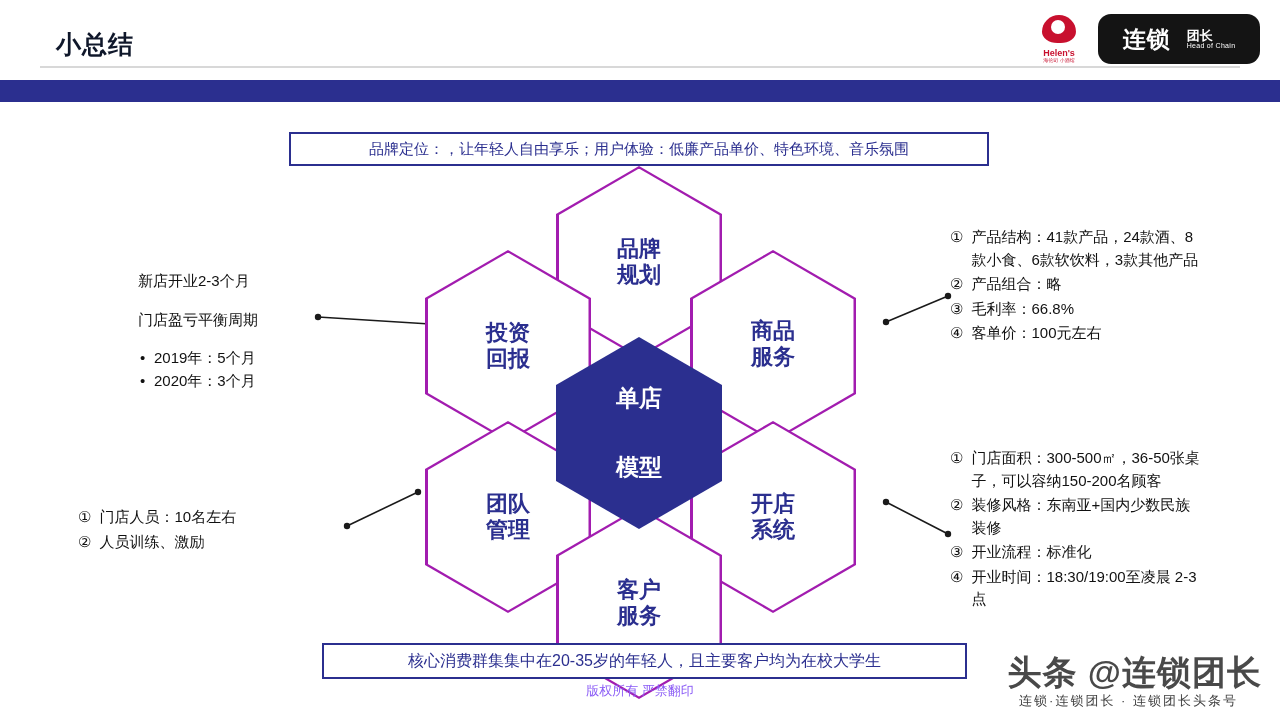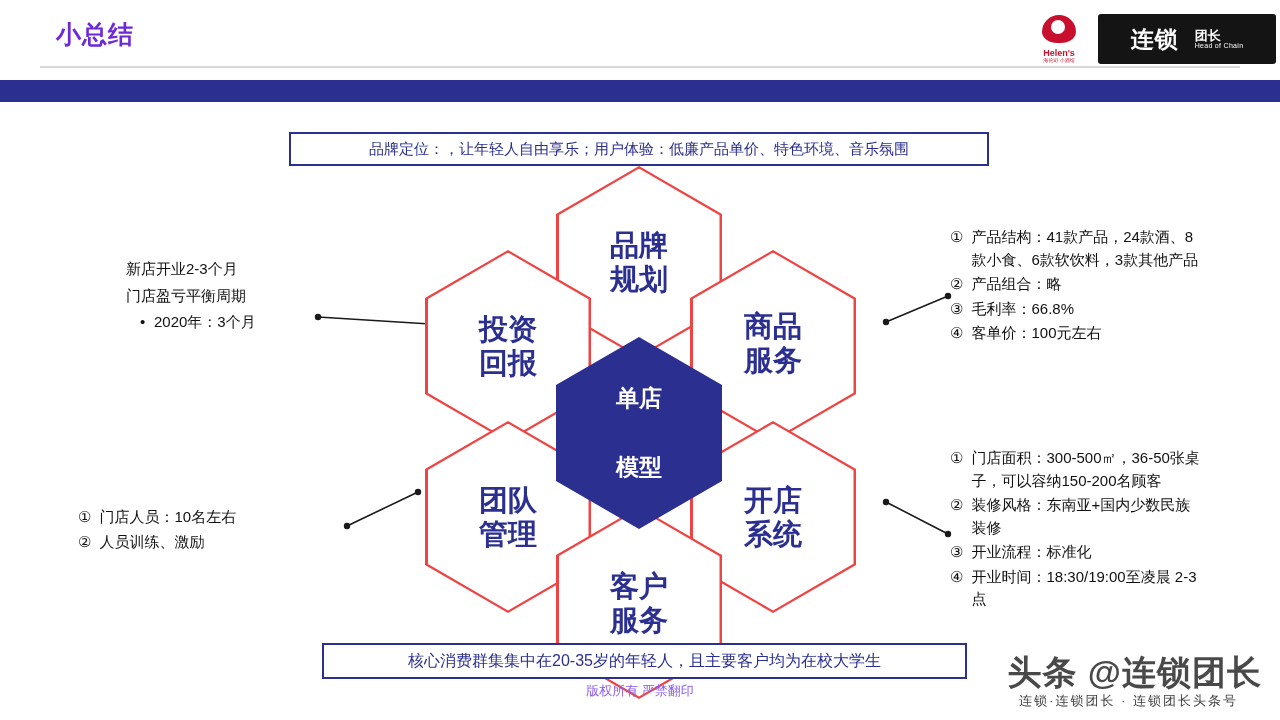--- a/index.html
+++ b/index.html
@@ -11,22 +11,22 @@
     color:#1a1a1a;
     position:relative;
   }
 
   
   #header {
     position:absolute; left:0; top:0; width:1280px; height:78px;
     background:#ffffff;
   }
   #header-title {
-    position:absolute; left:56px; top:18px;
-    font-size:25px; font-weight:bold; color:#6d28d9;
+    position:absolute; left:56px; top:28px;
+    font-size:25px; font-weight:bold; color:#0f172a;
     letter-spacing:1px;
   }
   #header-rule {
     position:absolute; left:40px; top:66px; width:1200px; height:2px;
     background:#d8d8d8;
   }
   #blue-band {
     position:absolute; left:0; top:80px; width:1280px; height:22px;
     background:#2b2f8f;
   }
@@ -43,22 +43,22 @@
   }
   #logo-helens .mark::after{
     content:""; position:absolute; left:9px; top:5px; width:14px; height:14px;
     background:#fff; border-radius:50%;
   }
   #logo-helens .wordmark {
     font-size:9px; color:#c8102e; font-weight:bold; margin-top:6px; line-height:1;
   }
   #logo-helens .sub { font-size:5px; color:#c8102e; line-height:1.1; }
   #logo-chain {
-    position:absolute; left:70px; top:4px; width:178px; height:50px;
-    background:#141414; border-radius:3px;
+    position:absolute; left:70px; top:4px; width:162px; height:50px;
+    background:#141414; border-radius:13px;
     display:flex; align-items:center; justify-content:center; gap:16px;
   }
   #logo-chain .big { color:#fff; font-size:23px; font-weight:bold; letter-spacing:1px;}
   #logo-chain .small-wrap { display:flex; flex-direction:column; align-items:flex-start; line-height:1.05;}
   #logo-chain .small { color:#fff; font-size:13px; font-weight:bold;}
   #logo-chain .en { color:#ffffff; font-size:7px; letter-spacing:.3px;}
 
   
   #canvas { position:absolute; left:0; top:102px; width:1280px; height:482px;padding-left:44px; }
 
@@ -77,23 +77,23 @@
   
   .hex {
     position:absolute;
     display:flex; flex-direction:column; align-items:center; justify-content:center;
     text-align:center;
     font-weight:bold;
     line-height:1.18;
     clip-path: polygon(50% 0%, 100% 25%, 100% 75%, 50% 100%, 0% 75%, 0% 25%);
   }
   .hex-outline {
-    background:#ef4444;
+    background:#a21caf;
     color:#2b2f8f;
-    font-size:29px;
+    font-size:22px;
   }
   .hex-outline .inner {
     position:absolute; left:2.5px; top:2.5px; right:2.5px; bottom:2.5px;
     background:#ffffff;
     clip-path: polygon(50% 0%, 100% 25%, 100% 75%, 50% 100%, 0% 75%, 0% 25%);
     display:flex; flex-direction:column; align-items:center; justify-content:center;
   }
   .hex-filled {
     background:#2b2f8f; color:#ffffff; font-size:23px;gap:41px;
   }
@@ -102,21 +102,21 @@
   #hex-invest { left:425px; top:148px; width:166px; height:192px; }
   #hex-goods  { left:690px; top:148px; width:166px; height:192px;font-family:Liberation Mono, monospace; }
   #hex-center { left:556px; top:235px; width:166px; height:192px; }
   #hex-team   { left:425px; top:319px; width:166px; height:192px; }
   #hex-open   { left:690px; top:319px; width:166px; height:192px;font-family:Liberation Serif, serif; }
   #hex-cust   { left:556px; top:405px; width:166px; height:192px; }
 
   
   .note { position:absolute; font-size:15px; color:#111; line-height:1.5; }
   #note-tl { left:122px; top:152px; width:215px; }
-  #note-tl .b { margin:4px; }
+  #note-tl .b { margin:16px; }
   #note-tl ul { margin:0; padding-left:18px; list-style:none; }
   #note-tl ul li { position:relative; padding-left:14px; }
   #note-tl ul li::before { content:"•"; position:absolute; left:0; top:0; }
 
   #note-bl { left:78px; top:404px; width:250px; }
   .numlist { margin:0; padding:0; list-style:none; }
   .numlist li { display:flex; gap:8px; margin-bottom:2px; }
   .numlist li .n { flex:0 0 auto; }
   .numlist li .t { flex:1 1 auto; }
 
@@ -232,20 +232,21 @@
 
   <div class="hex hex-filled" id="hex-center">
     <span>单店</span>
     <span>模型</span>
   </div>
 
   <div class="note" id="note-tl">
     <p class="b">新店开业2-3个月</p>
     <p class="b">门店盈亏平衡周期</p>
     <ul>
+      <li>2019年：5个月</li>
       <li>2020年：3个月</li>
     </ul>
   </div>
 
   <div class="note" id="note-bl">
     <ul class="numlist">
       <li>
         <span class="n">①</span>
         <span class="t">门店人员：10名左右</span>
       </li>

